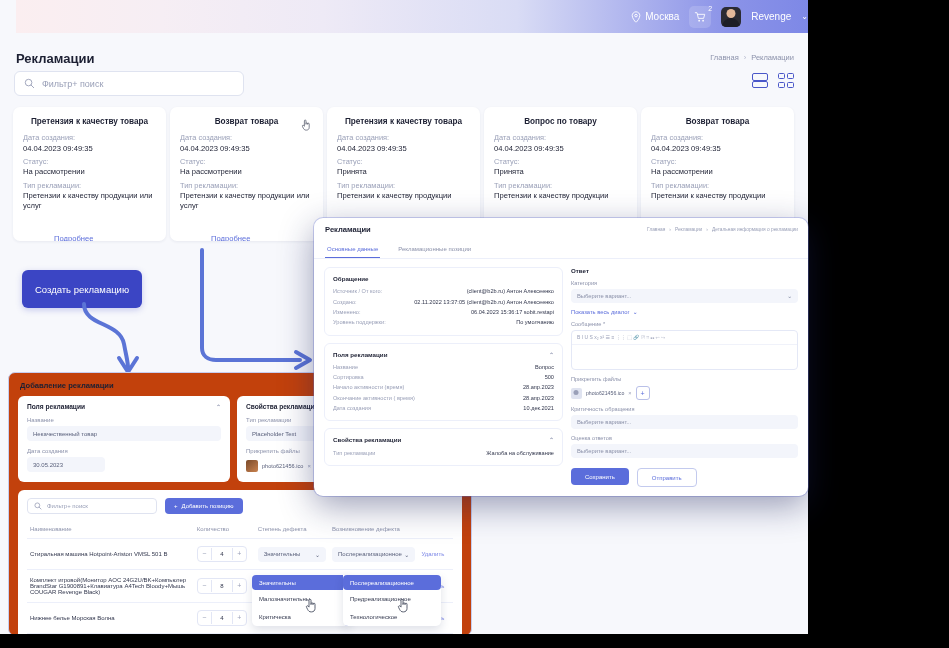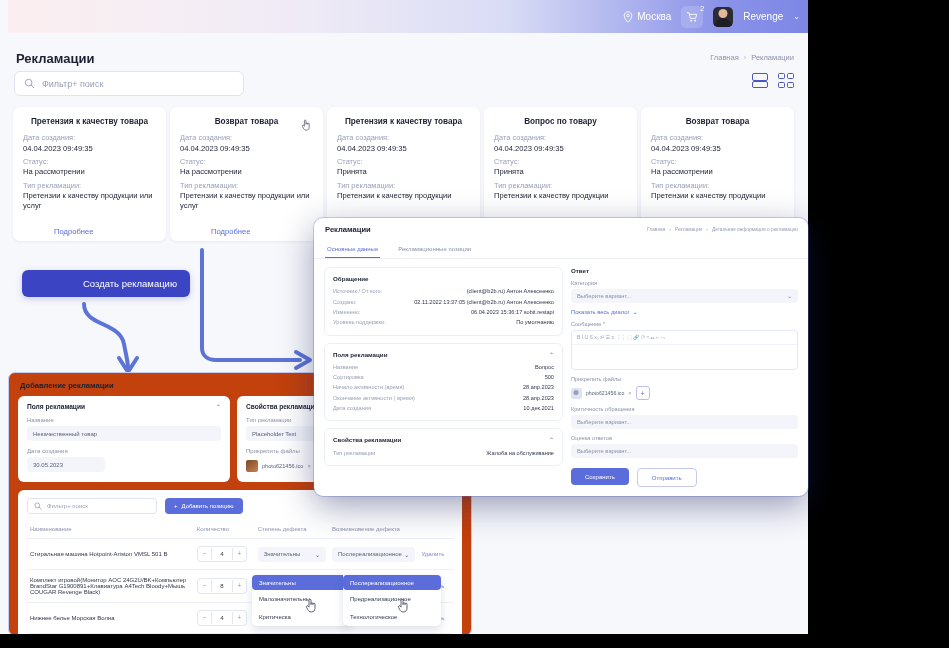--- a/index.html
+++ b/index.html
@@ -1,21 +1,21 @@
 <!DOCTYPE html>
 <html><head>
 <meta charset="utf-8">
 <style>
   html,body{margin:0;padding:0;background:#000;}
   body{width:949px;height:648px;overflow:hidden;font-family:"Liberation Sans",sans-serif;}
   #stage{position:relative;width:949px;height:648px;background:#000;}
 
   
   #app{position:absolute;left:0;top:0;width:808px;height:634px;background:#f7f8fc;overflow:hidden;}
-  #topbar{position:absolute;left:8px;top:0;width:808px;height:33px;
+  #topbar{position:absolute;left:16px;top:0;width:808px;height:33px;
     background:linear-gradient(90deg,#fbeef0 0%,#f6eef4 18%,#eeeaf6 38%,#d9dcf5 62%,#8b93e8 88%,#7b86e6 100%);}
   .tb-right{position:absolute;right:16px;top:0;height:33px;display:flex;align-items:center;gap:10px;}
   .tb-loc{display:flex;align-items:center;gap:4px;color:#fff;font-size:10px;}
   .cart{position:relative;width:22px;height:22px;border-radius:5px;background:rgba(255,255,255,.16);
         display:flex;align-items:center;justify-content:center;}
   .cart-badge{position:absolute;top:-1px;right:-1px;font-size:7px;color:#fff;line-height:1;}
   .avatar{width:20px;height:20px;border-radius:5px;background:#2b2b33;overflow:hidden;position:relative;}
   .avatar .head{position:absolute;left:50%;top:2px;transform:translateX(-50%);width:9px;height:9px;border-radius:50%;background:#e4b99a;}
   .avatar .body{position:absolute;left:50%;bottom:0;transform:translateX(-50%);width:18px;height:9px;border-radius:9px 9px 0 0;background:#1e1e26;}
   .uname{color:#fff;font-size:10px;}
@@ -35,27 +35,27 @@
   .vtg{width:16px;height:15px;display:grid;grid-template-columns:1fr 1fr;grid-template-rows:1fr 1fr;gap:2.5px;}
   .vtg i{border:1.4px solid #4a57c9;border-radius:1.5px;}
 
   
   #cards{position:absolute;left:13px;top:107px;display:flex;gap:4px;}
   .card{width:153px;background:#fff;border-radius:7px;padding:10px 10px 12px;box-sizing:border-box;
         box-shadow:0 1px 3px rgba(30,40,90,.07);height:134px;overflow:hidden;position:relative;}
   .c-title{font-size:8.2px;font-weight:bold;color:#1d2033;margin-bottom:7px;text-align:center;}
   .c-lbl{font-size:7.4px;color:#9aa0b8;margin-top:3px;}
   .c-val{font-size:7.6px;color:#1d2033;margin-top:1.5px;line-height:1.35;}
-  .c-more{font-size:7.6px;color:#5b6ddb;margin-top:15px;padding-left:31px;}
+  .c-more{font-size:7.6px;color:#5b6ddb;margin-top:22px;padding-left:31px;}
   .cursor-hand{position:absolute;right:12px;top:12px;width:10px;height:12px;}
 
   
-  #createbtn{position:absolute;left:22px;top:270px;width:120px;height:27px;background:#3b45c4;border-radius:6px;
+  #createbtn{position:absolute;left:22px;top:270px;width:120px;height:38px;background:#3b45c4;border-radius:6px;
              color:#fff;font-size:9.5px;display:flex;align-items:center;justify-content:center;
-             box-shadow:0 2px 6px rgba(59,69,196,.25);padding-left:48px;}
+             box-shadow:0 2px 6px rgba(59,69,196,.25);}
 
   
   #arrows{position:absolute;left:0;top:0;width:808px;height:634px;pointer-events:none;}
 
   
   #addpanel{position:absolute;left:8px;top:372px;width:462px;height:262px;background:#c2410c;
             border:1px solid #c7cdf0;border-radius:7px;overflow:hidden;}
   .ap-title{font-size:7.6px;font-weight:bold;color:#1d2033;padding:8px 0 6px 11px;}
   .ap-cols{display:flex;gap:7px;padding:0 9px;}
   .ap-box{background:#fff;border-radius:6px;padding:7px 9px 9px;box-sizing:border-box;}

